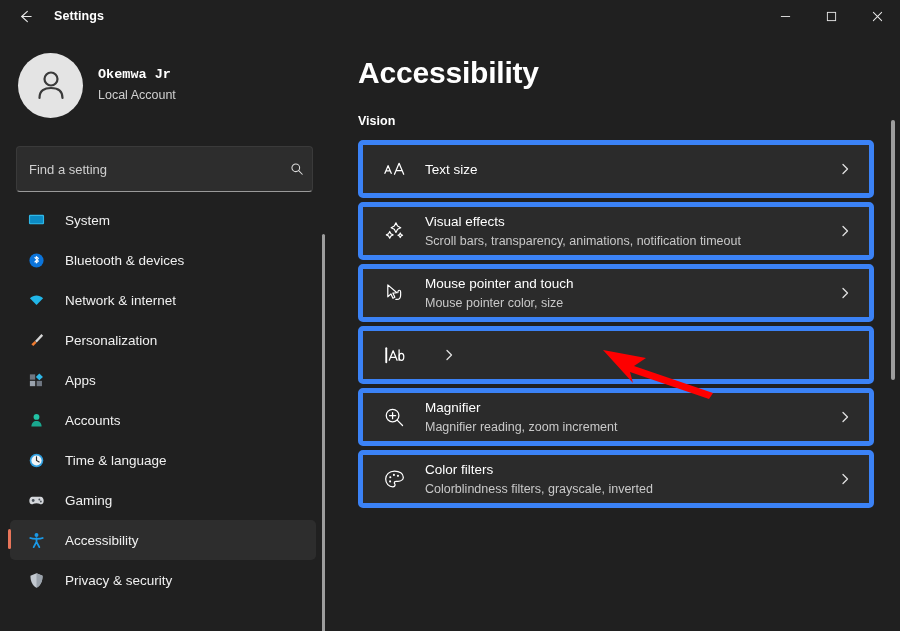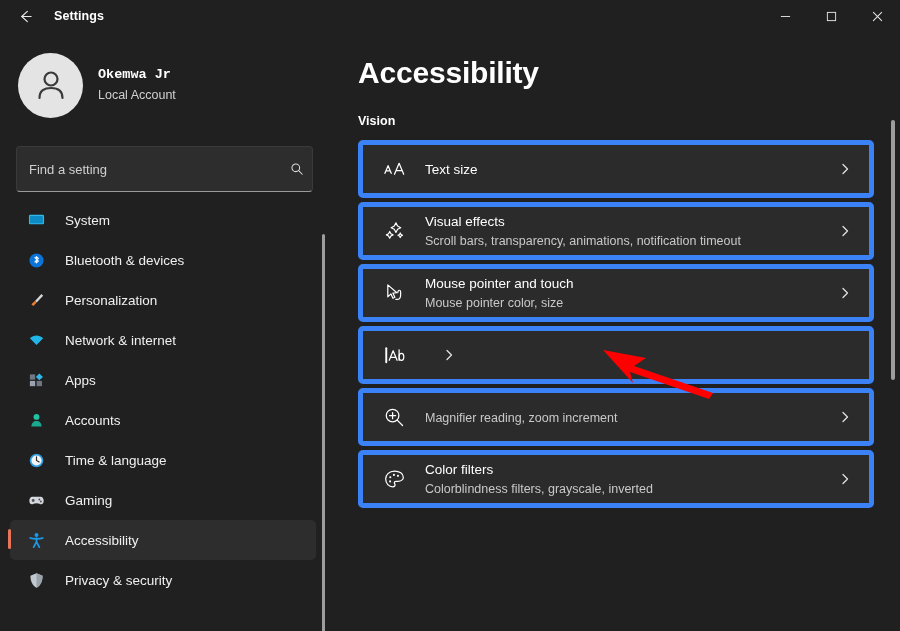--- a/index.html
+++ b/index.html
@@ -206,34 +206,34 @@
             <circle cx="9" cy="9" r="7.5" fill="#0b74da"></circle>
             <path d="M7.3 6 L11 9.6 L8.8 11.6 L8.8 4.8 L11 6.8 L7.3 10.4" fill="none" stroke="#ffffff" stroke-width="1.15" stroke-linecap="round" stroke-linejoin="round"></path>
           </svg>
         </span>
         <span class="nav-label">Bluetooth &amp; devices</span>
       </div>
 
       <div class="nav-item">
         <span class="nav-icon">
           <svg viewBox="0 0 18 18">
+            <path d="M2 6.6 C4.2 4.6 6.5 3.7 9 3.7 C11.5 3.7 13.8 4.6 16 6.6 L9 13.8 Z" fill="#21b6e8"></path>
+          </svg>
+        </span>
+        <span class="nav-label">Network &amp; internet</span>
+      </div>
+
+      <div class="nav-item">
+        <span class="nav-icon">
+          <svg viewBox="0 0 18 18">
             <path d="M14.2 2.2 L7.4 9.4 L9.2 11.2 L16 4.1 Z" fill="#d8d8d8"></path>
             <path d="M7.2 9.6 L9.1 11.5 L5.6 14.9 L3.6 13.1 Z" fill="#ef7b30"></path>
           </svg>
         </span>
         <span class="nav-label">Personalization</span>
-      </div>
-
-      <div class="nav-item">
-        <span class="nav-icon">
-          <svg viewBox="0 0 18 18">
-            <path d="M2 6.6 C4.2 4.6 6.5 3.7 9 3.7 C11.5 3.7 13.8 4.6 16 6.6 L9 13.8 Z" fill="#21b6e8"></path>
-          </svg>
-        </span>
-        <span class="nav-label">Network &amp; internet</span>
       </div>
 
       <div class="nav-item">
         <span class="nav-icon">
           <svg viewBox="0 0 18 18">
             <rect x="2" y="2.5" width="5.6" height="5.6" fill="#6f7782"></rect>
             <rect x="2" y="9.4" width="5.6" height="5.6" fill="#9aa2ad"></rect>
             <rect x="9.2" y="9.4" width="5.6" height="5.6" fill="#6f7782"></rect>
             <path d="M12 1.6 L15.8 5.2 L12 8.8 L8.3 5.2 Z" fill="#2fb8e8"></path>
           </svg>
@@ -383,20 +383,21 @@
 
       <div class="card">
         <div class="card-icon">
           <svg viewBox="0 0 24 24" fill="none" stroke="#ffffff" stroke-width="1.3">
             <circle cx="10" cy="10" r="6.6"></circle>
             <path d="M10 6.8 L10 13.2 M6.8 10 L13.2 10" stroke-linecap="round"></path>
             <path d="M14.8 14.8 L20.4 20.4" stroke-linecap="round"></path>
           </svg>
         </div>
         <div class="card-text">
+          <div class="card-title">Magnifier</div>
           <div class="card-sub">Magnifier reading, zoom increment</div>
         </div>
         <div class="card-chevron">
           <svg viewBox="0 0 12 12" fill="none" stroke="#e0e0e0" stroke-width="1.3">
             <path d="M4 1.5 L8.5 6 L4 10.5" stroke-linecap="round" stroke-linejoin="round"></path>
           </svg>
         </div>
       </div>
 
       <div class="card">

